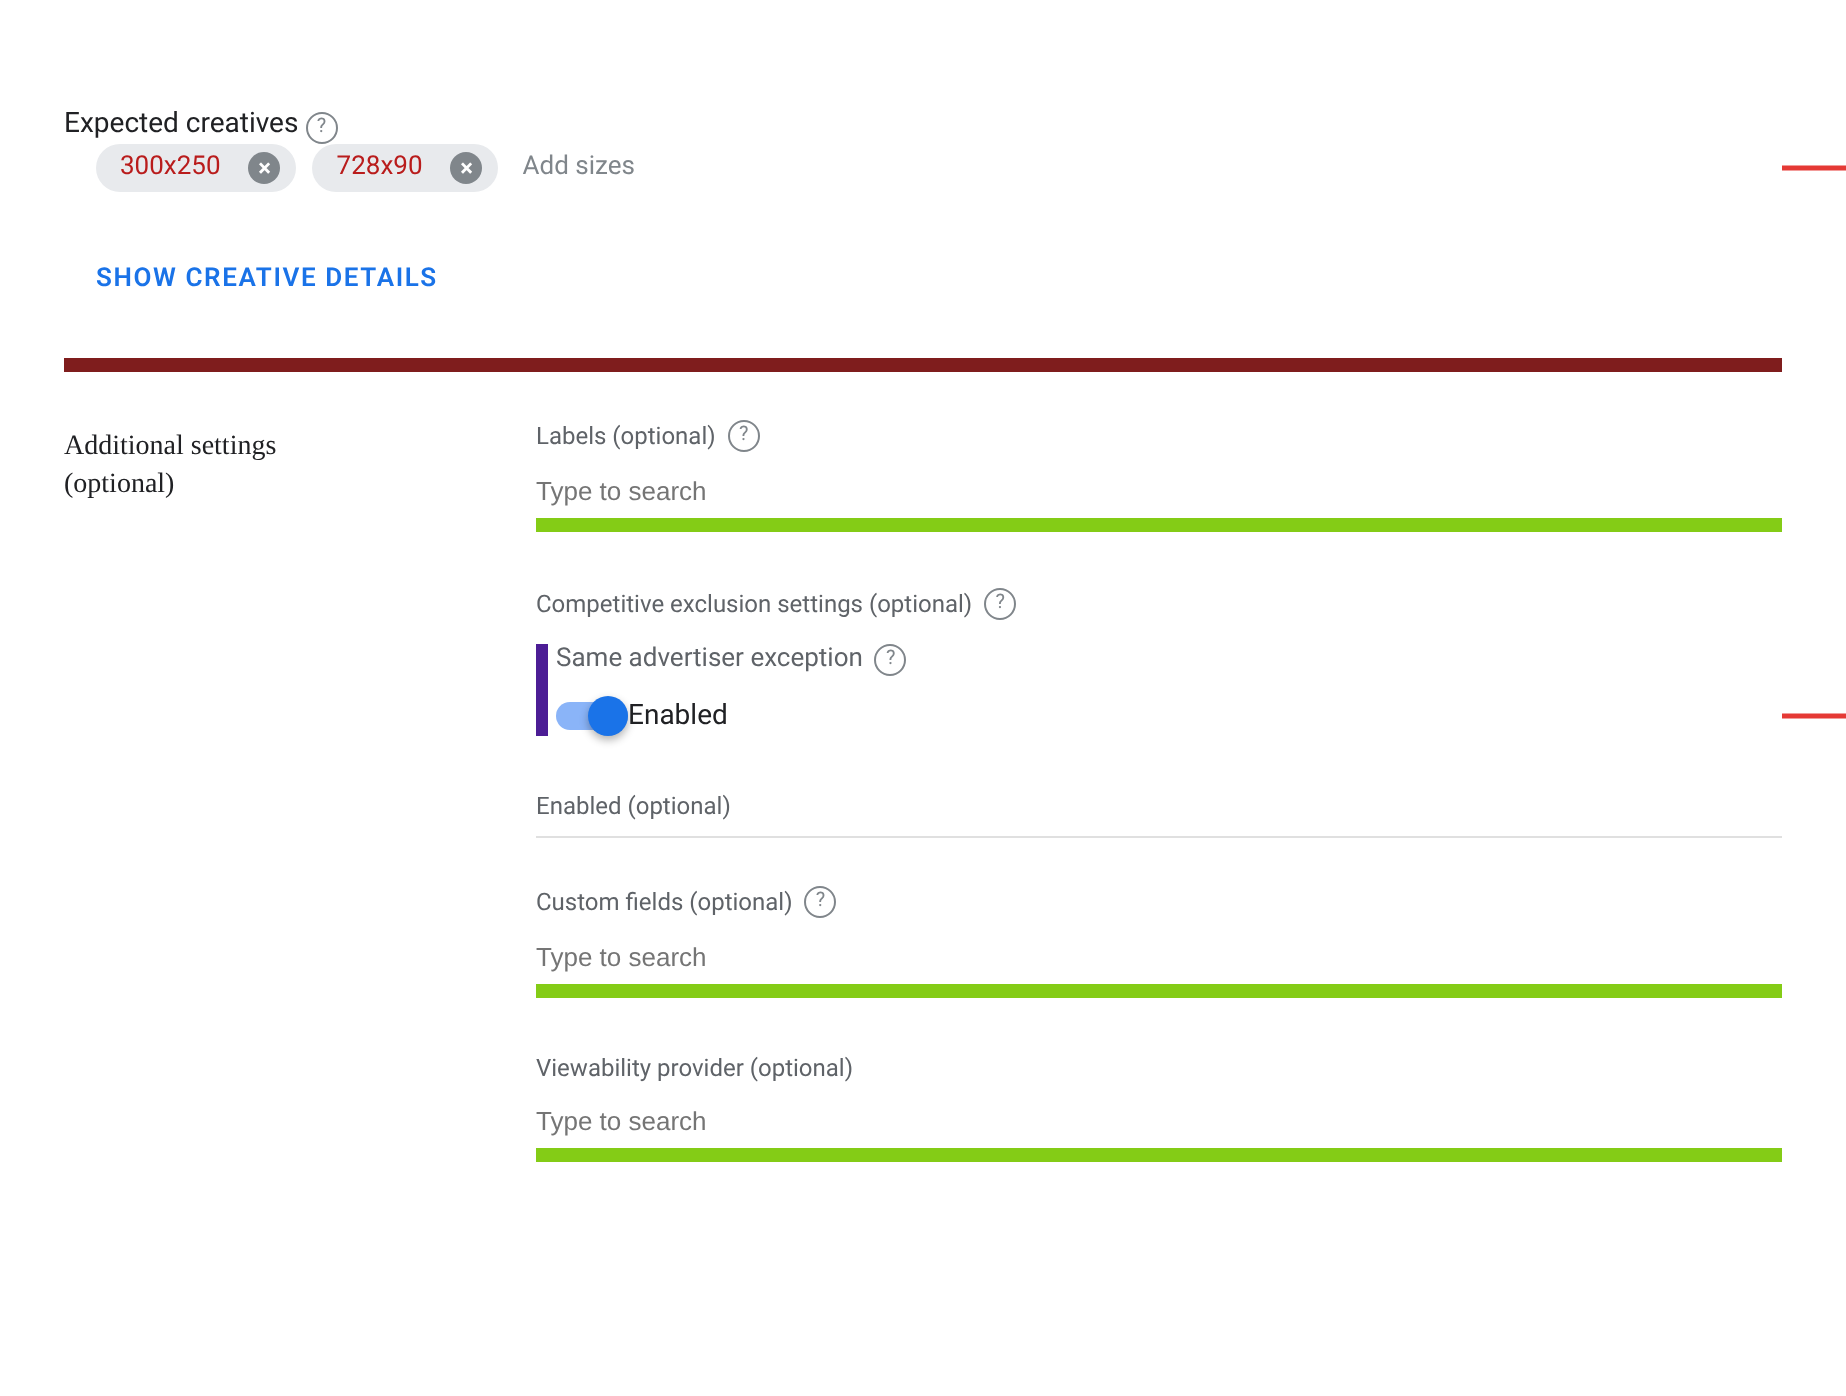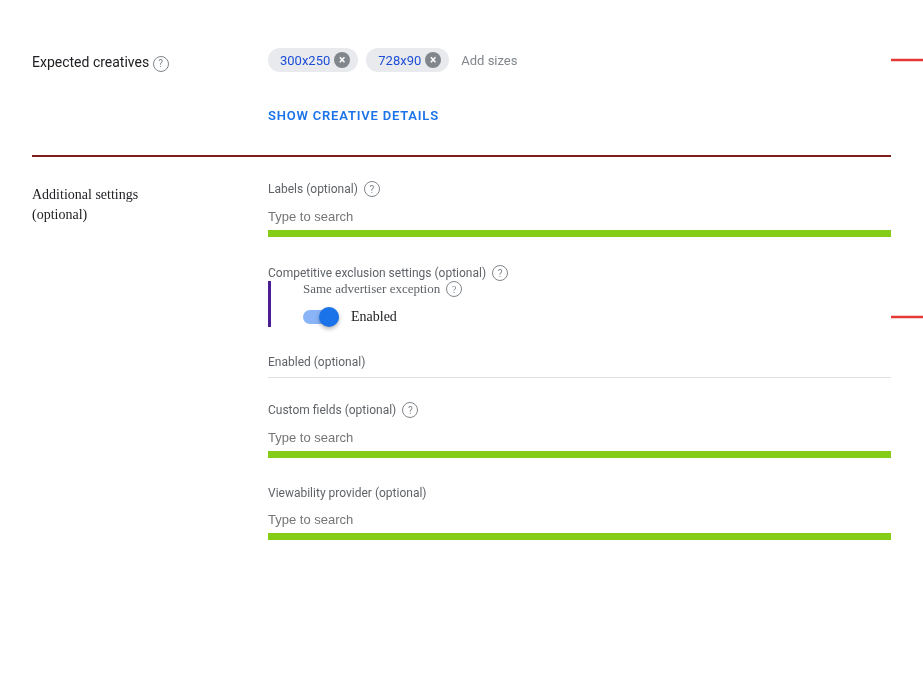--- a/index.html
+++ b/index.html
@@ -18,21 +18,22 @@
     }
 
     .page-container {
       padding: 24px 32px;
     }
 
     
     .section {
       display: flex;
       padding: 24px 0;
-      border-bottom: 2px solid #7f1d1d;
+      border-bottom: 7px solid #7f1d1d;
+      flex-direction: column;
     }
 
     .section-label {
       width: 220px;
       flex-shrink: 0;
       font-size: 14px;
       color: #202124;
       padding-top: 6px;
     }
 
@@ -50,22 +51,22 @@
       position: relative;
     }
 
     .size-chip {
       display: flex;
       align-items: center;
       background: #e8eaed;
       border-radius: 16px;
       padding: 4px 8px 4px 12px;
       font-size: 13px;
-      color: #1d4ed8;
-      gap: 4px;
+      color: #b91c1c;
+      gap: 14px;
     }
 
     .chip-close {
       display: flex;
       align-items: center;
       justify-content: center;
       width: 16px;
       height: 16px;
       border-radius: 50%;
       background: #80868b;
@@ -184,43 +185,42 @@
     .competitive-section {
       margin-bottom: 28px;
     }
 
     .competitive-label {
       display: flex;
       align-items: center;
       gap: 6px;
       font-size: 12px;
       color: #5f6368;
+      margin-bottom: 12px;
     }
 
     .sub-section-box {
-      border-left: 3px solid #4c1d95;
-      padding-left: 32px;
+      border-left: 6px solid #4c1d95;
+      padding-left: 4px;
       margin-left: 0;
-      font-family: Liberation Serif, serif;
     }
 
     .sub-field-label {
       display: flex;
       align-items: center;
       gap: 6px;
       font-size: 13px;
       color: #5f6368;
       margin-bottom: 10px;
     }
 
     
     .toggle-row {
       display: flex;
       align-items: center;
-      gap: 12px;
       position: relative;
     }
 
     .toggle-switch {
       position: relative;
       width: 36px;
       height: 20px;
       cursor: pointer;
     }
 

